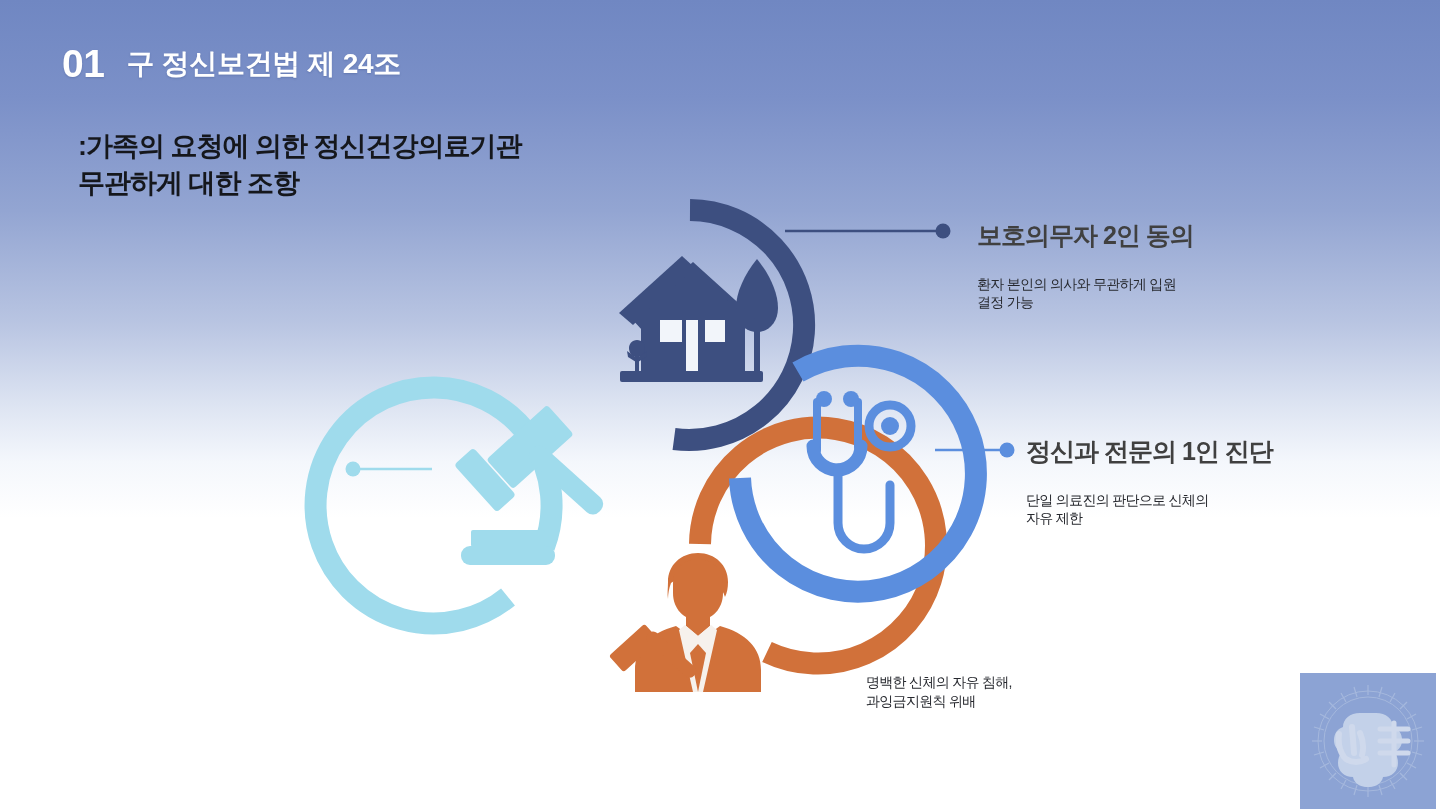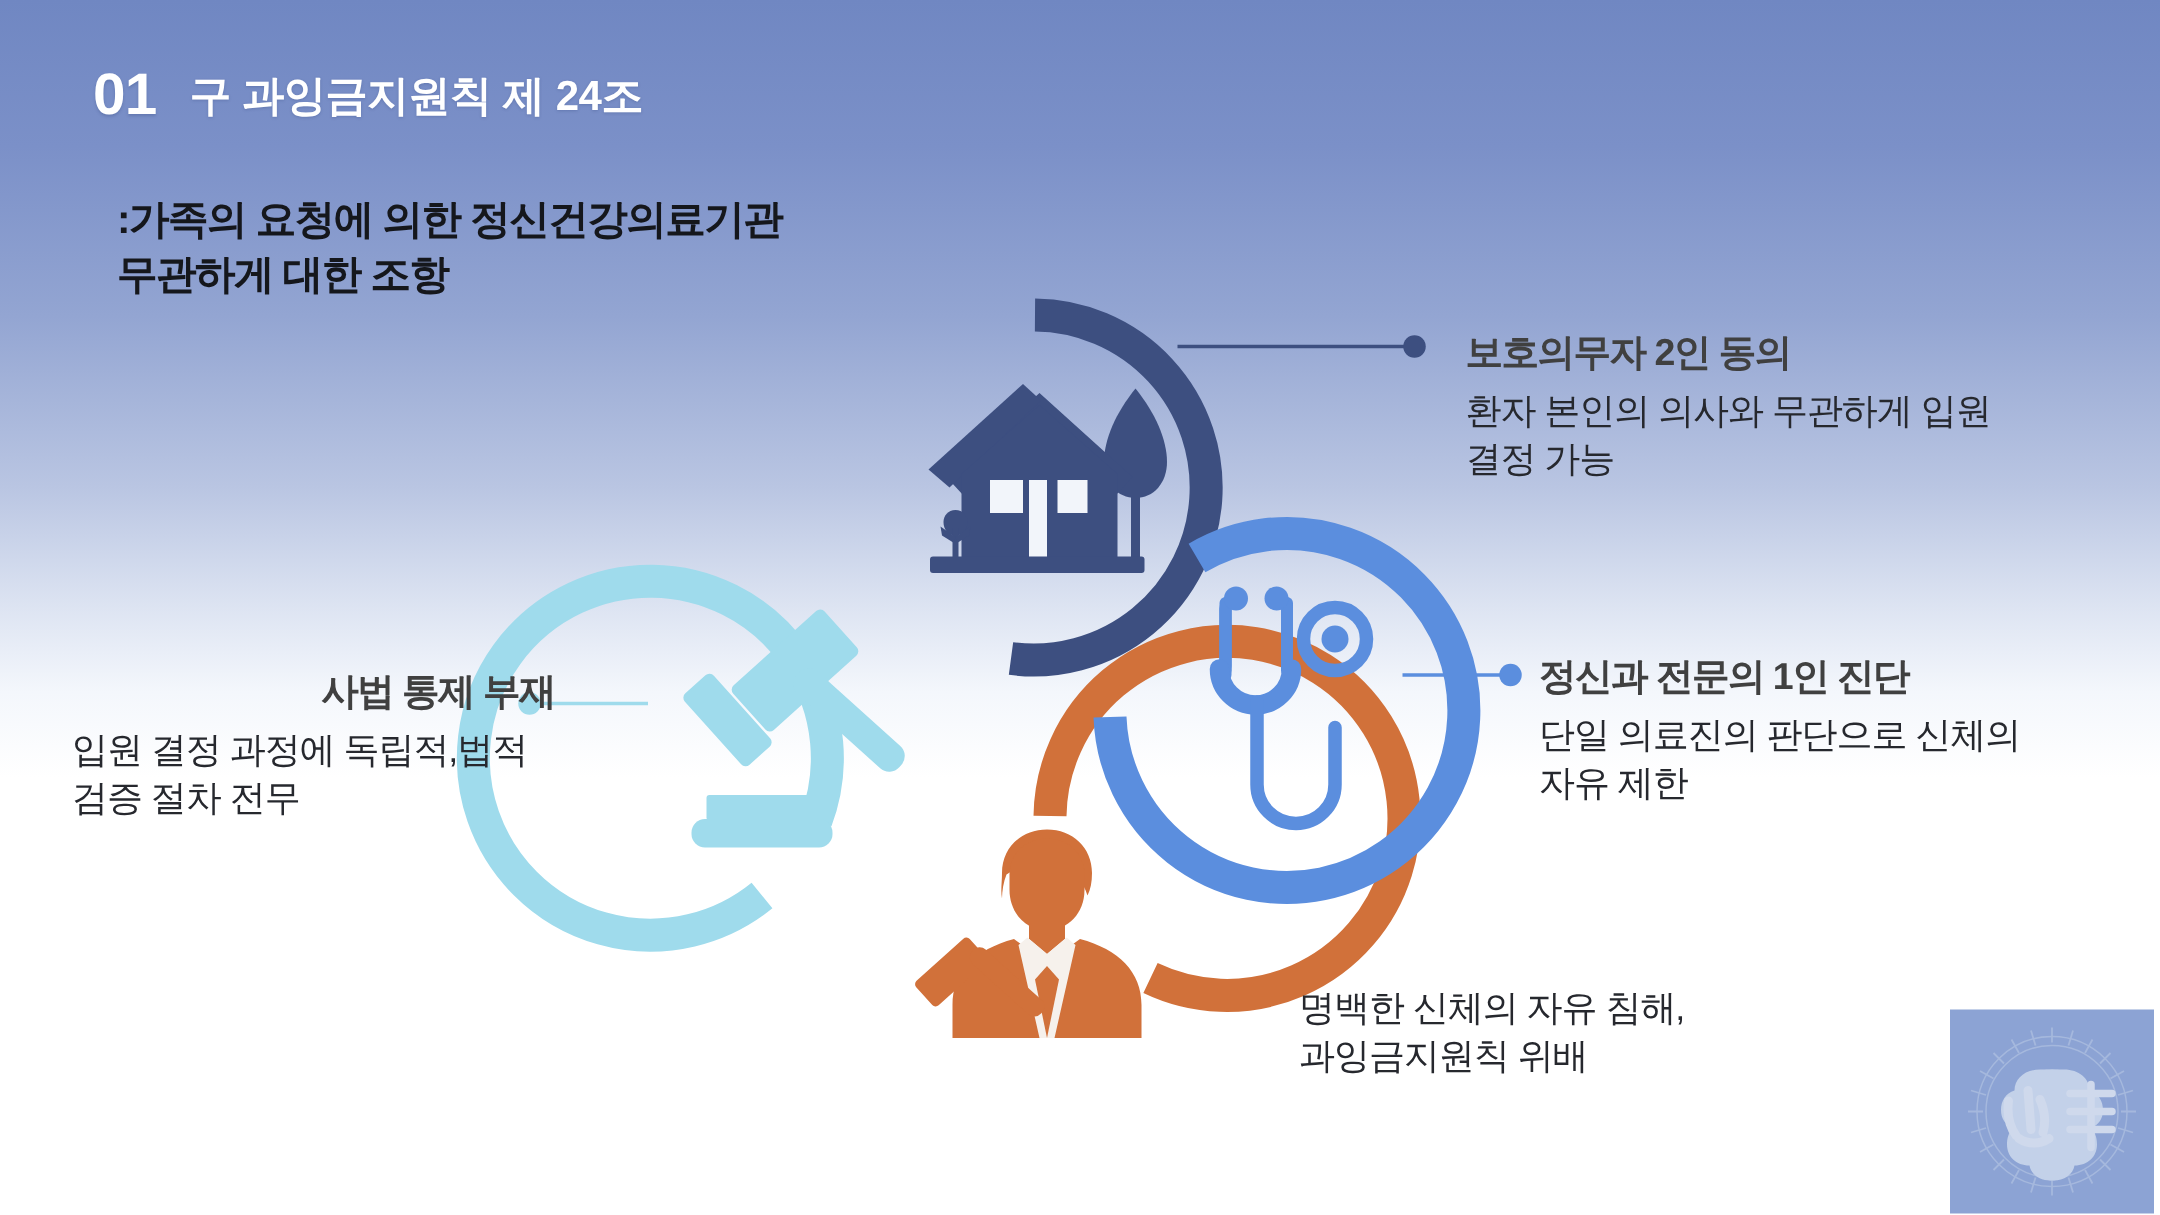--- a/index.html
+++ b/index.html
@@ -43,22 +43,22 @@
   #stage{position:absolute;left:0;top:0;width:1440px;height:810px;}
   #stage svg{position:absolute;left:0;top:0;}
 
   
   .callout{position:absolute;}
   .callout .c-title{
     font-size:25px;font-weight:bold;color:#404040;letter-spacing:-1px;
     line-height:1.1;white-space:nowrap;
   }
   .callout .c-body{
-    font-size:24px;color:#26282e;letter-spacing:-0.7px;line-height:1.34;
-    margin-top:9px;white-space:pre-line;
+    font-size:14px;color:#26282e;letter-spacing:-0.7px;line-height:1.34;
+    margin-top:25px;white-space:pre-line;
   }
   #callout-1{left:977px;top:222px;}
   #callout-2{left:1026px;top:438px;}
   #callout-3{left:866px;top:648px;}
   #callout-4{left:48px;top:448px;width:322px;text-align:left;}
   #callout-4 .c-title{text-align:right;}
 
   
   #logo{
     position:absolute;left:1300px;top:673px;width:136px;height:136px;
@@ -69,21 +69,21 @@
 </head>
 <body>
 
 <div id="slide">
 
   <div id="bg"></div>
 
   <div id="header">
     <div id="title-row">
       <span id="num">01</span>
-      <span id="title-main">구 과잉금지원칙 제 24조</span>
+      <span id="title-main">구 정신보건법 제 24조</span>
     </div>
     <div id="subtitle">:가족의 요청에 의한 정신건강의료기관
 무관하게 대한 조항</div>
   </div>
 
   <div id="stage">
     <svg width="1440" height="810" viewBox="0 0 1440 810">
 
       <g>
         <line x1="785" y1="231" x2="940" y2="231" stroke="#3d4f80" stroke-width="2.4"></line>
@@ -213,25 +213,20 @@
     <div class="c-title">정신과 전문의 1인 진단</div>
     <div class="c-body">단일 의료진의 판단으로 신체의
 자유 제한</div>
   </div>
 
   <div class="callout" id="callout-3">
     <div class="c-body">명백한 신체의 자유 침해,
 과잉금지원칙 위배</div>
   </div>
 
-  <div class="callout" id="callout-4">
-    <div class="c-title">사법 통제 부재</div>
-    <div class="c-body">입원 결정 과정에 독립적,법적
-검증 절차 전무</div>
-  </div>
 
   <div id="logo">
     <svg width="136" height="136" viewBox="0 0 136 136">
       <g stroke="#a5b8dd" fill="none" stroke-width="1">
         <circle cx="68" cy="68" r="50"></circle>
         <circle cx="68" cy="68" r="44"></circle>
       </g>
       <g stroke="#a5b8dd" stroke-width="1.2">
         <line x1="68" y1="12" x2="68" y2="22"></line>
           <line x1="82" y1="14" x2="79" y2="24"></line>

